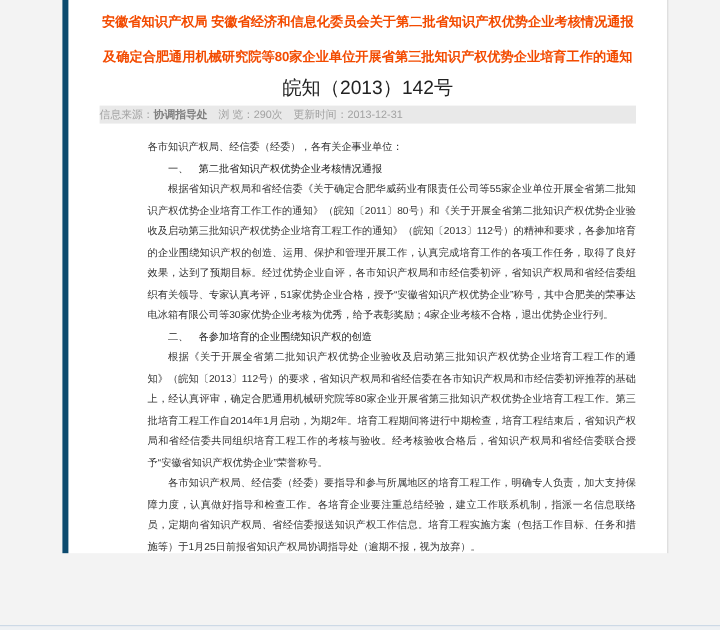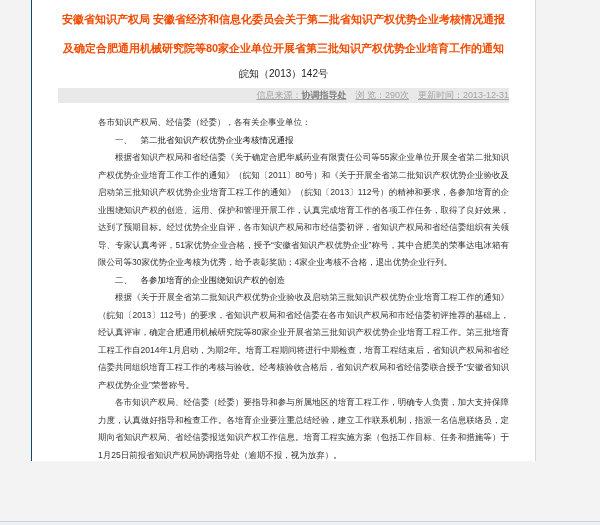--- a/index.html
+++ b/index.html
@@ -4,55 +4,54 @@
 <style>
   html, body { margin: 0; padding: 0; }
   body {
     width: 600px; height: 525px;
     background: #f3f3f3;
     font-family: "Liberation Sans", "DejaVu Sans", sans-serif;
     position: relative;
     overflow: hidden;
   }
   .page-frame {
-    position: absolute; left: 31px; top: 0;
+    position: absolute; left: 52px; top: 0;
     width: 505px; height: 461px;
     background: #ffffff;
-    border-left: 1px solid #0c4a6e;
+    border-left: 5px solid #0c4a6e;
     border-right: 1px solid #d8d8d8;
     box-sizing: border-box;
     overflow: hidden;
   }
   .content { padding: 5px 26px 0 26px; }
 
   .title {
     color: #f34b00;
     font-weight: bold;
     font-size: 11px;
     line-height: 29px;
     text-align: center;
     white-space: nowrap;
   }
   .doc-number {
     text-align: center;
-    font-size: 10px;
+    font-size: 16px;
     color: #222222;
     line-height: 18px;
     margin-top: 2px;
   }
   .meta-bar {
     margin-top: 5px;
     background: #e9e9e9;
     height: 15px;
     line-height: 15px;
-    text-align: right;
+    text-align: left;
     font-size: 9px;
     color: #a2a2a2;
     white-space: nowrap;
-    text-decoration: underline;
   }
   .meta-bar .meta-strong { font-weight: bold; color: #808080; }
   .meta-bar .sp { margin-left: 9px; }
 
   .doc-body {
     margin-top: 11px;
     font-size: 8.5px;
     line-height: 17.5px;
     color: #333333;
     text-align: justify;

